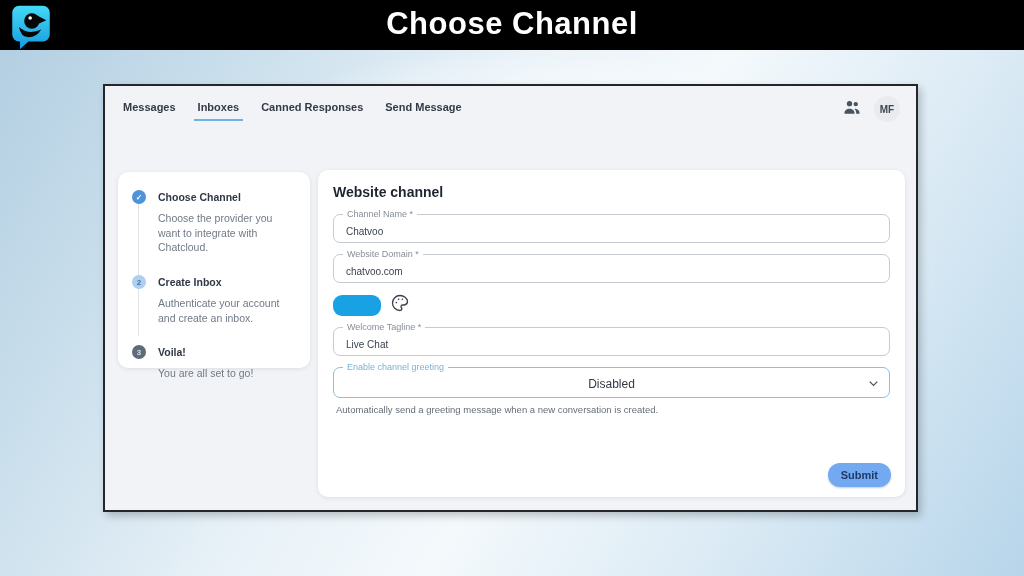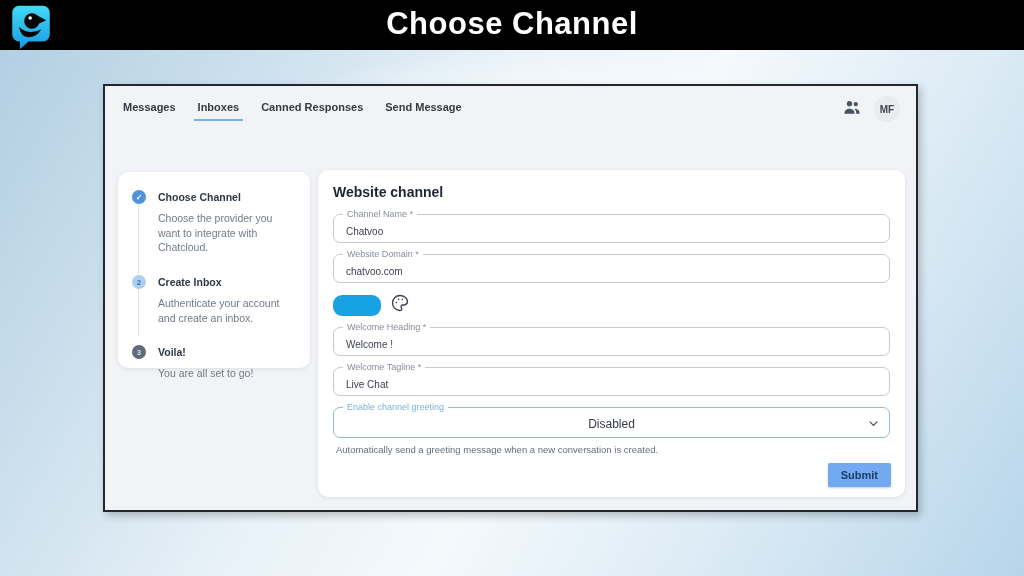--- a/index.html
+++ b/index.html
@@ -74,21 +74,21 @@
 
   .select { position:relative; height:31px; border:1px solid #8fbdda; border-radius:7px;
             margin-bottom:0; background:#fff; cursor:pointer;text-align:center; }
   .select .field-label { color:#7db3d4; }
   .select-value { padding:9px 12px 0; font-size:12px; color:#333a45; }
   .select-chevron { position:absolute; right:8px; top:8px; }
 
   .helper { font-size:9.5px; color:#666e79; margin:6px 0 0 3px; }
 
   .submit-btn { position:absolute; right:14px; bottom:10px; background:#72a9f1; border:none;
-                border-radius:2px; padding:6px 13px; font-family:"Liberation Sans",sans-serif;
+                border-radius:12px; padding:6px 13px; font-family:"Liberation Sans",sans-serif;
                 font-size:11px; font-weight:bold; color:#1e3a66; cursor:pointer;
                 box-shadow:0 1px 2px rgba(30,60,120,.25); }
 </style>
 </head>
 <body>
 
 <div class="banner">
   <div class="logo-wrap">
     <svg width="42" height="46" viewBox="0 0 48 54">
       <defs>
@@ -171,24 +171,20 @@
         <span>
           <svg viewBox="0 0 24 24" width="20" height="20" fill="none" stroke="#3a414d" stroke-width="1.6">
             <path d="M12 3a9 9 0 0 0 0 18c1.5 0 2.3-.9 2.3-2 0-.6-.3-1-.6-1.4-.3-.4-.5-.7-.5-1.2a2 2 0 0 1 2-2h2.2A4.6 4.6 0 0 0 21 9.9C20.6 6 16.7 3 12 3z"></path>
             <circle cx="7.6" cy="11.5" r="1" fill="#3a414d" stroke="none"></circle>
             <circle cx="10.3" cy="7.6" r="1" fill="#3a414d" stroke="none"></circle>
             <circle cx="14.8" cy="7.6" r="1" fill="#3a414d" stroke="none"></circle>
           </svg>
         </span>
       </div>
 
-      <div class="field">
-        <span class="field-label">Welcome Heading *</span>
-        <input class="field-input" value="Welcome !" style="">
-      </div>
 
       <div class="field">
         <span class="field-label">Welcome Tagline *</span>
         <input class="field-input" value="Live Chat" style="">
       </div>
 
       <div class="select">
         <span class="field-label">Enable channel greeting</span>
         <div class="select-value">Disabled</div>
         <span class="select-chevron">

